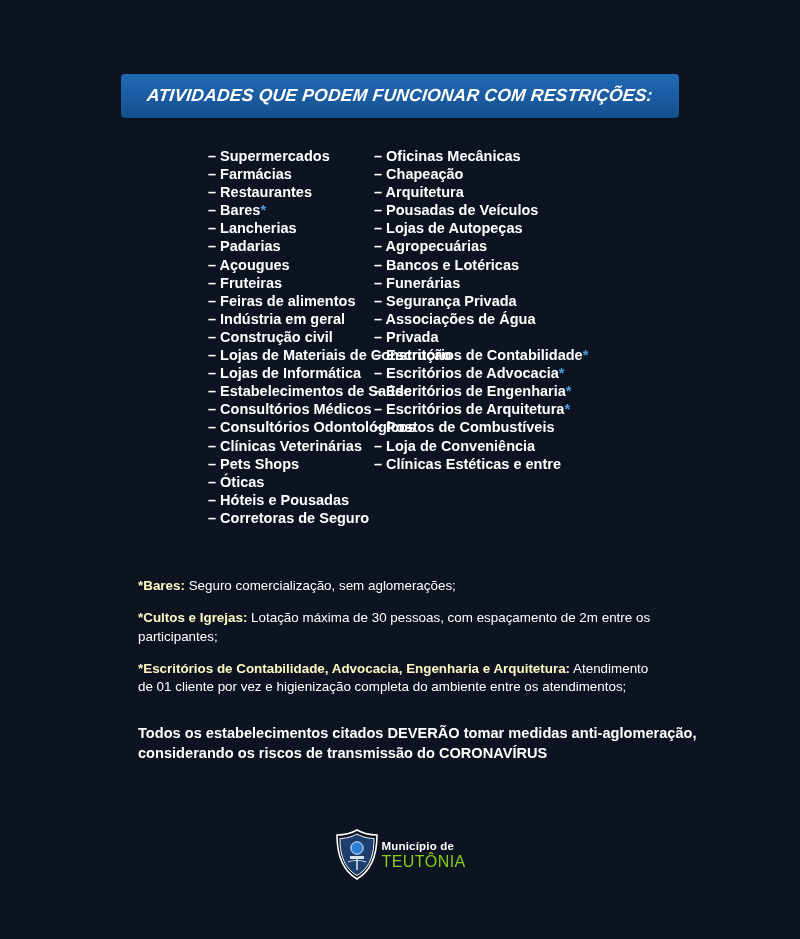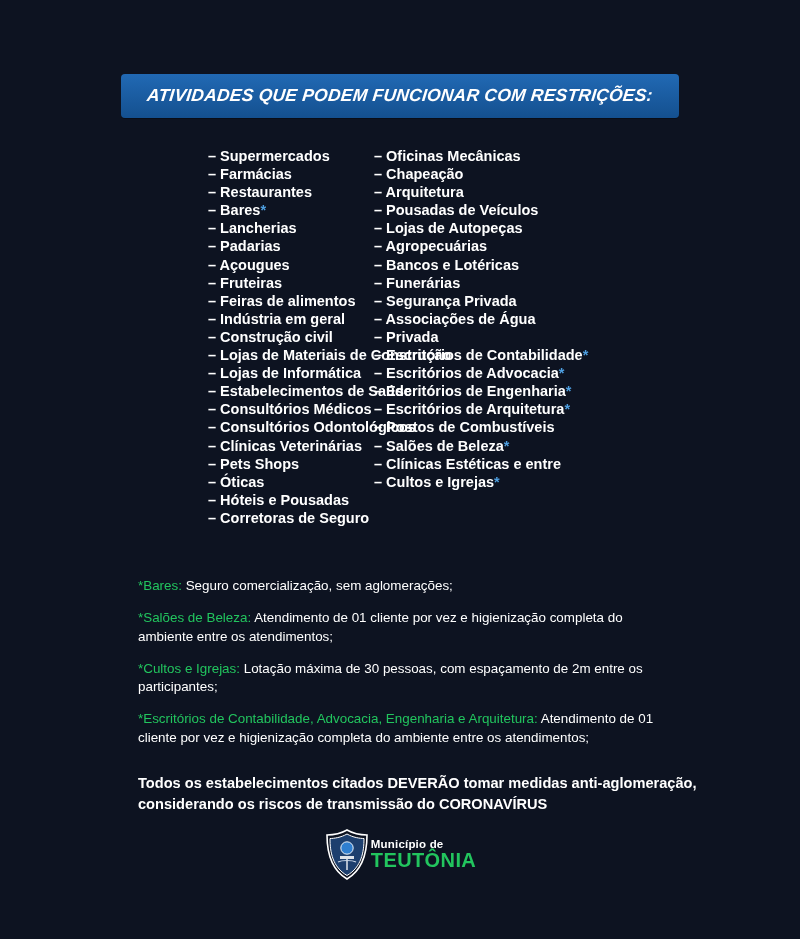--- a/index.html
+++ b/index.html
@@ -88,22 +88,22 @@
     box-sizing: border-box;
   }
   .note {
     font-size: 13.4px;
     line-height: 18.5px;
     color: #ffffff;
     margin-bottom: 9px;
     font-weight: normal;
   }
   .note b.key {
-    color: #22c55e;
-    font-weight: normal;
+    color: #fef9c3;
+    font-weight: bold;
   }
 
   .final {
     padding: 17px 72px 0 138px;
     font-size: 14.6px;
     font-weight: bold;
     line-height: 20.5px;
     color: #ffffff;
   }
 
@@ -127,24 +127,24 @@
     line-height: 1.08;
   }
   .brand .muni {
     font-size: 11.5px;
     font-weight: bold;
     letter-spacing: 0.2px;
     color: #ffffff;
     display: block;
   }
   .brand .city {
-    font-size: 20px;
-    font-weight: bold;
+    font-size: 16px;
+    font-weight: normal;
     letter-spacing: 0.4px;
-    color: #22c55e;
+    color: #84cc16;
     display: block;
   }
 </style>
 </head>
 <body>
 
 <div class="page">
 
   <div class="banner-wrap">
     <div class="banner">
@@ -186,29 +186,27 @@
         <div class="item"><span class="dash">– </span><span>Bancos e Lotéricas</span></div>
         <div class="item"><span class="dash">– </span><span>Funerárias</span></div>
         <div class="item"><span class="dash">– </span><span>Segurança Privada</span></div>
         <div class="item"><span class="dash">– </span><span>Associações de Água</span></div>
         <div class="item"><span class="dash">– </span><span>Privada</span></div>
         <div class="item"><span class="dash">– </span><span>Escritórios de Contabilidade</span><span class="star">*</span></div>
         <div class="item"><span class="dash">– </span><span>Escritórios de Advocacia</span><span class="star">*</span></div>
         <div class="item"><span class="dash">– </span><span>Escritórios de Engenharia</span><span class="star">*</span></div>
         <div class="item"><span class="dash">– </span><span>Escritórios de Arquitetura</span><span class="star">*</span></div>
         <div class="item"><span class="dash">– </span><span>Postos de Combustíveis</span></div>
-        <div class="item"><span class="dash">– </span><span>Salões de Beleza</span><span class="star">*</span></div>
+        <div class="item"><span class="dash">– </span><span>Loja de Conveniência</span></div>
         <div class="item"><span class="dash">– </span><span>Clínicas Estéticas e entre</span></div>
-        <div class="item"><span class="dash">– </span><span>Cultos e Igrejas</span><span class="star">*</span></div>
       </div>
   </div>
 
   <div class="notes">
       <p class="note"><b class="key">*Bares:</b><span> Seguro comercialização, sem aglomerações;</span></p>
-      <p class="note"><b class="key">*Salões de Beleza:</b><span> Atendimento de 01 cliente por vez e higienização completa do ambiente entre os atendimentos;</span></p>
       <p class="note"><b class="key">*Cultos e Igrejas:</b><span> Lotação máxima de 30 pessoas, com espaçamento de 2m entre os participantes;</span></p>
       <p class="note"><b class="key">*Escritórios de Contabilidade, Advocacia, Engenharia e Arquitetura:</b><span> Atendimento de 01 cliente por vez e higienização completa do ambiente entre os atendimentos;</span></p>
     </div>
 
   <div class="final">Todos os estabelecimentos citados DEVERÃO tomar medidas anti-aglomeração, considerando os riscos de transmissão do CORONAVÍRUS</div>
 
   <div class="footer">
     <div class="crest">
       <svg viewBox="0 0 46 52" width="46" height="52" aria-hidden="true">
         <path d="M23 1 C30 5 38 6 43 6 C43 22 40 40 23 50 C6 40 3 22 3 6 C8 6 16 5 23 1 Z" fill="none" stroke="#ffffff" stroke-width="1.6"></path>

